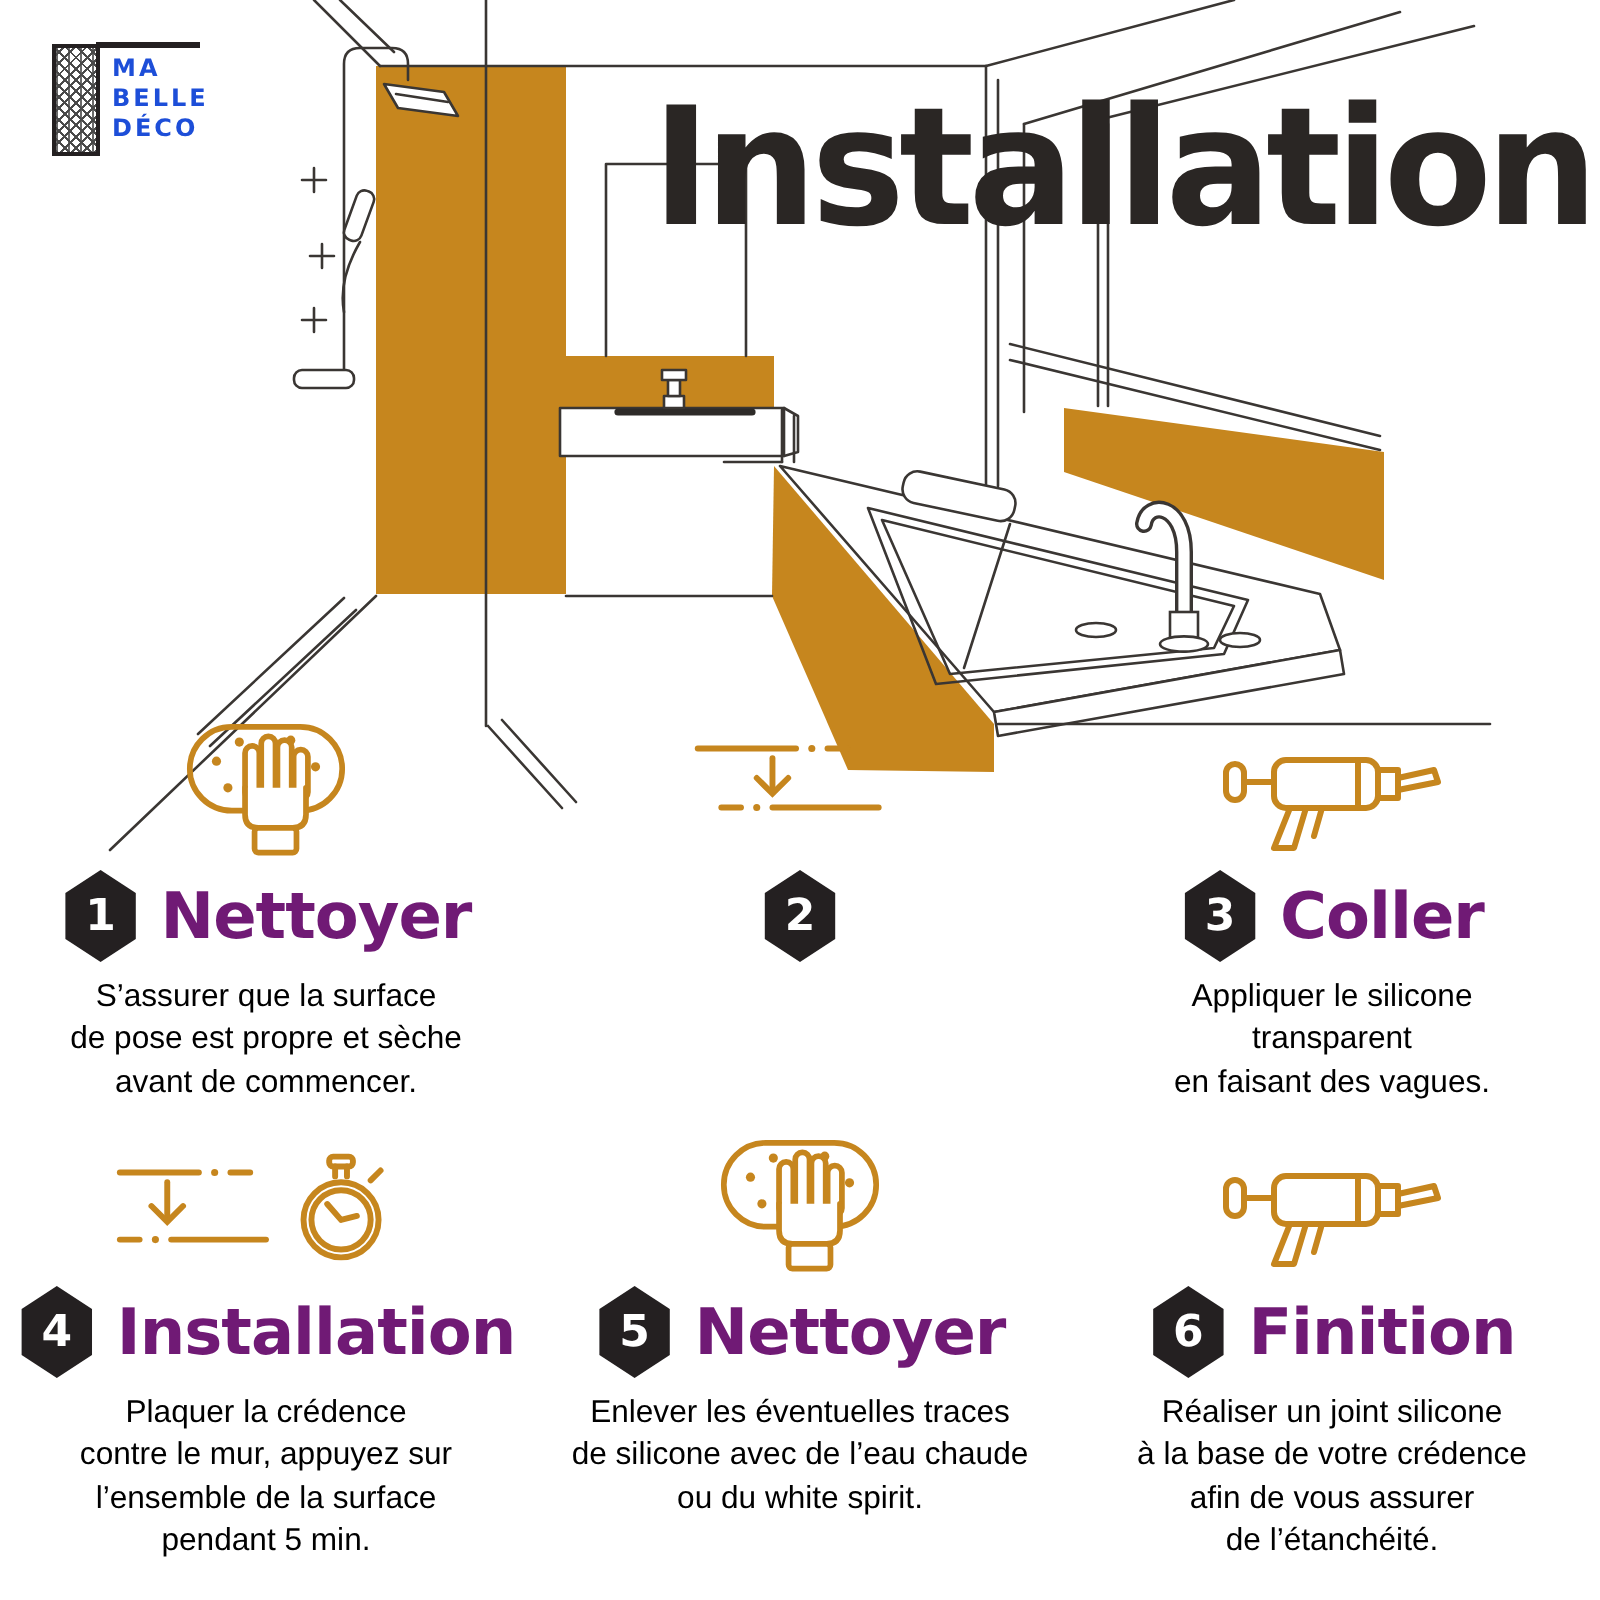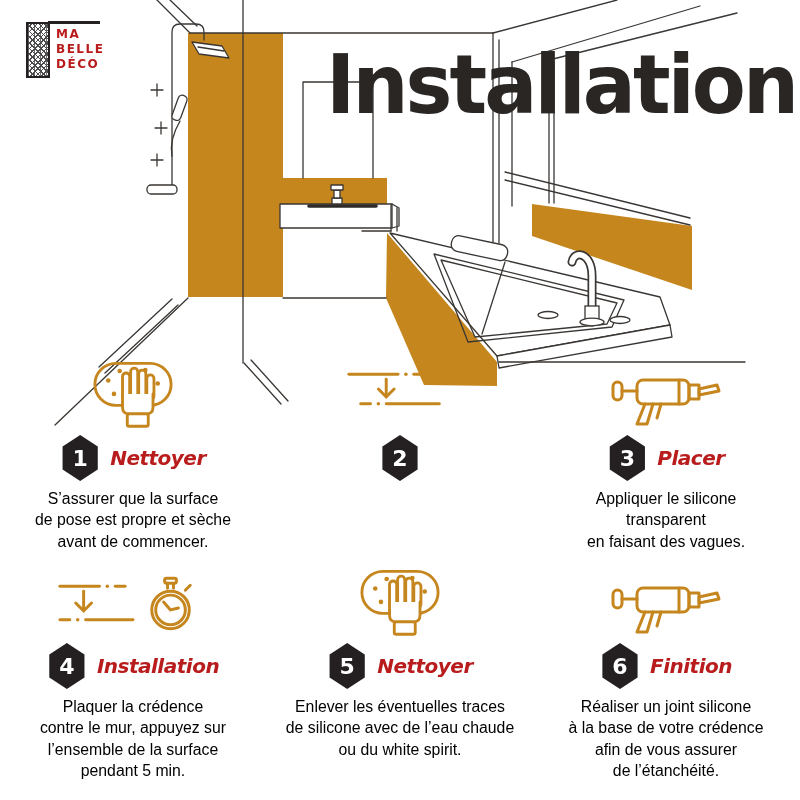--- a/index.html
+++ b/index.html
@@ -15,21 +15,21 @@
   .logo{position:absolute;left:26px;top:20px;z-index:5;}
   .logo-line{position:absolute;left:22px;top:1px;width:52px;height:3px;background:#242021;}
   .logo-pattern{
     position:absolute;left:0;top:2px;width:20px;height:52px;
     border:2px solid #242021;
     background:
       repeating-linear-gradient(45deg,#4a4a4a 0 1px,transparent 1px 4px),
       repeating-linear-gradient(-45deg,#4a4a4a 0 1px,transparent 1px 4px),
       repeating-linear-gradient(90deg,#6a6a6a 0 1px,transparent 1px 6px);
   }
-  .logo-text{position:absolute;left:30px;top:7px;color:#b91c1c;font-weight:bold;
+  .logo-text{position:absolute;left:30px;top:7px;color:#1d4ed8;font-weight:bold;
     font-size:12px;line-height:15px;letter-spacing:1.5px;font-family:"DejaVu Sans",sans-serif;}
   
   .main-title{
     position:absolute;left:326px;top:44px;z-index:4;
     font-family:"DejaVu Sans",sans-serif;
     font-weight:bold;font-size:82px;line-height:1;letter-spacing:-3px;
     color:#2A2624;transform:scaleX(0.96);transform-origin:left top;
   }
   
   .step{position:absolute;z-index:3;text-align:center;}
@@ -37,21 +37,21 @@
   .step .head{display:flex;align-items:center;justify-content:center;gap:10px;height:48px;margin-top:2px;}
   .hex{
     width:40px;height:46px;flex:0 0 40px;
     background:#242021;color:#ffffff;
     clip-path:polygon(50% 0%,94% 25%,94% 75%,50% 100%,6% 75%,6% 25%);
     display:flex;align-items:center;justify-content:center;
     font-family:"DejaVu Sans",sans-serif;font-weight:bold;font-size:22px;
   }
   .step-title{
     font-family:"DejaVu Sans",sans-serif;font-weight:bold;
-    font-size:20px;letter-spacing:-0.5px;color:#b91c1c;white-space:nowrap;font-style:italic;
+    font-size:32px;letter-spacing:-0.5px;color:#701a75;white-space:nowrap;
   }
   .step-desc{
     margin-top:6px;color:#000000;font-size:15.8px;line-height:1.36;
     white-space:pre-line;
   }
   
   #step1{left:8px;  top:350px;width:250px;}
   #step2{left:272px;top:350px;width:256px;}
   #step3{left:536px;top:350px;width:260px;}
   #step4{left:8px;  top:558px;width:250px;}
@@ -212,21 +212,21 @@
       <rect x="78" y="13" width="10" height="14"></rect>
       <path d="M88,17 L106,13 L108,19 L88,23 Z"></path>
       <path d="M34,32 L26,52 H36 L42,32"></path>
       <path d="M50,32 L46,46"></path>
     </svg>
   </div>
   <div class="head">
     <div class="hex">
         <span>3</span>
       </div>
-    <div class="step-title">Placer</div>
+    <div class="step-title">Coller</div>
   </div>
   <div class="step-desc">Appliquer le silicone
 transparent
 en faisant des vagues.</div>
 </div>
 
 <div class="step" id="step4">
   <div class="icon-box">
     <svg class="mb4" width="158" height="64" viewBox="0 0 160 64" fill="none" stroke="#C6861E" stroke-width="3" stroke-linecap="round">
       <path d="M6,14 H46"></path>

